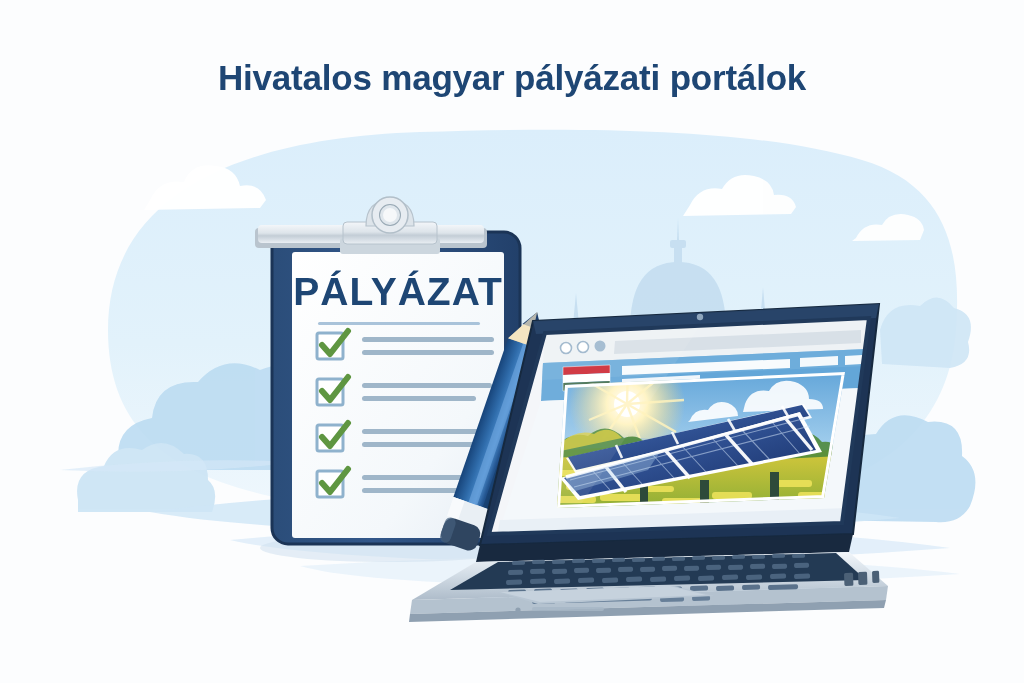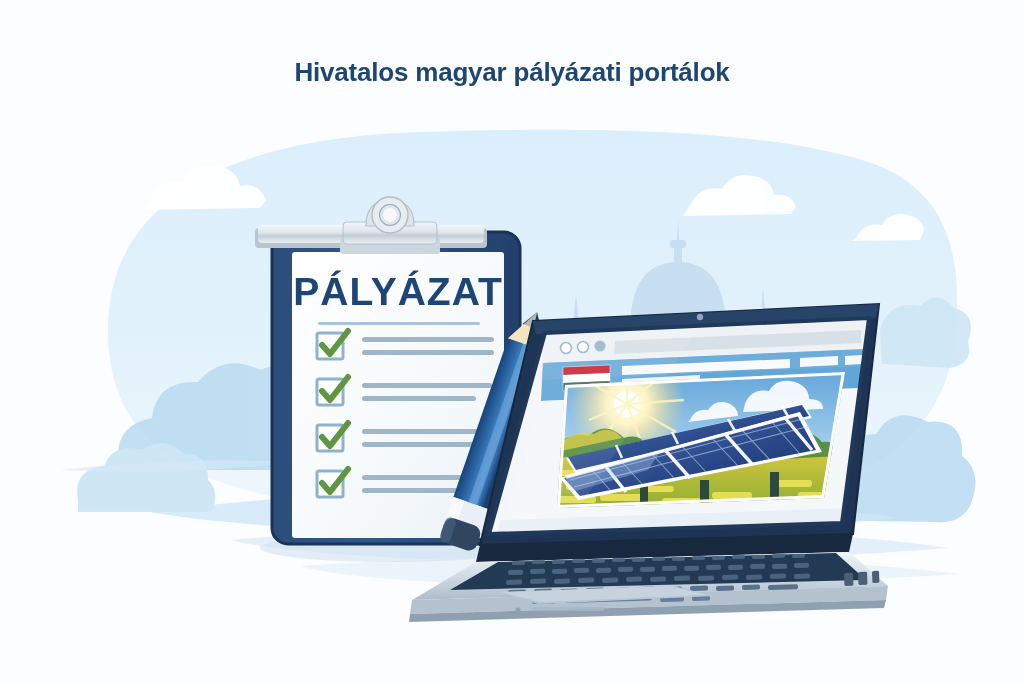--- a/index.html
+++ b/index.html
@@ -7,21 +7,21 @@
   body{
     width:1024px;height:683px;overflow:hidden;position:relative;
     font-family:"Liberation Sans","DejaVu Sans",sans-serif;
     background:#fcfdfe;
   }
   .stage{position:absolute;inset:0;overflow:hidden;}
   .layer{position:absolute;inset:0;}
   svg{display:block;}
   .hero-title{
     position:absolute;left:0;right:0;top:58px;text-align:center;
-    font-size:26px;font-weight:bold;letter-spacing:-0.2px;
+    font-size:35px;font-weight:bold;letter-spacing:-0.2px;
     color:#1e4674;line-height:1.15;
     font-family:"Liberation Sans","DejaVu Sans",sans-serif;
   }
   .pal-title{
     font-family:"Liberation Sans","DejaVu Sans",sans-serif;
     font-weight:bold;font-size:39px;fill:#1e4674;letter-spacing:1px;
   }
 </style>
 </head>
 <body>

